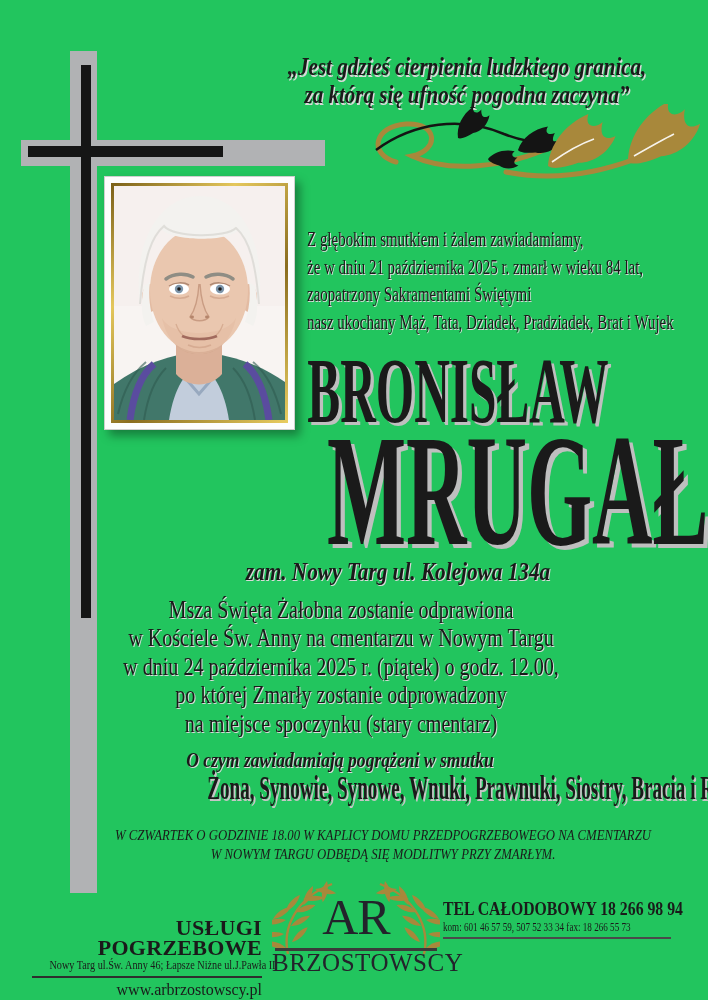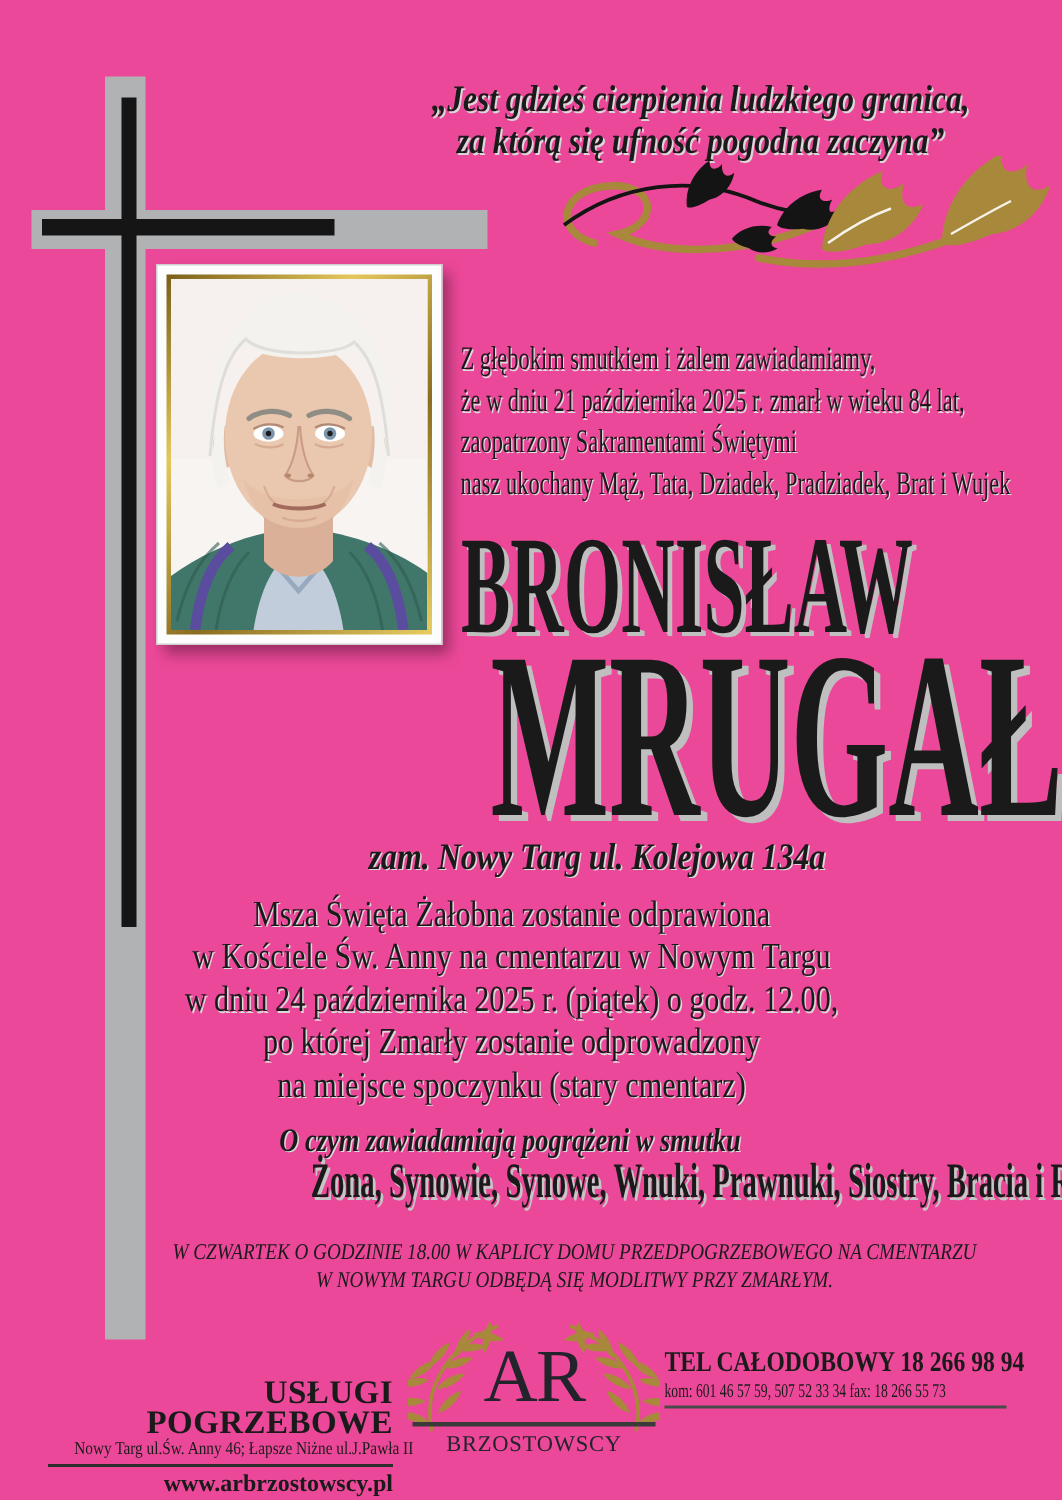--- a/index.html
+++ b/index.html
@@ -1,17 +1,17 @@
 <!DOCTYPE html>
 <html><head>
 <meta charset="utf-8">
 <style>
   html,body{margin:0;padding:0;background:#888;}
   .page{
-    position:relative;width:708px;height:1000px;background:#ec4899;
+    position:relative;width:708px;height:1000px;background:#22c55e;
     margin:0 auto;overflow:hidden;
     font-family:"Liberation Serif","DejaVu Serif",serif;color:#1a1a1a;
   }
   
   .bar{position:absolute;}
   .gray-v{left:70px;top:51px;width:27px;height:842px;background:#b1b2b4;}
   .gray-h{left:21px;top:140px;width:304px;height:26px;background:#b1b2b4;}
   .black-v{left:81px;top:65px;width:10px;height:553px;background:#151515;}
   .black-h{left:28px;top:146px;width:195px;height:11px;background:#151515;}
   
@@ -85,26 +85,26 @@
   .prayers{
     position:absolute;left:53px;top:826px;width:660px;text-align:center;
     font-style:italic;font-size:15px;line-height:19px;white-space:nowrap;
     transform:scaleX(.85);transform-origin:center top;
   }
   
   .f-left{position:absolute;left:12px;top:918px;width:250px;text-align:right;}
   .f-title{font-weight:bold;font-size:22px;line-height:20px;letter-spacing:.3px;}
   .f-addr{font-size:12px;line-height:15px;white-space:nowrap;transform:scaleX(.85);transform-origin:right top;}
   .f-rule-l{border:0;border-top:2px solid #2e2e2e;width:230px;margin:3px 0 3px auto;}
-  .f-www{font-weight:bold;font-size:16px;line-height:18px;}
+  .f-www{font-weight:normal;font-size:16px;line-height:18px;}
   .logo{position:absolute;left:272px;top:876px;width:168px;text-align:center;}
   .logo-branches{position:absolute;left:0;top:0;width:168px;height:80px;}
   .logo-ar{position:relative;font-size:50px;line-height:1;letter-spacing:-1px;color:#23232b;padding-top:16px;}
   .logo-rule{border:0;border-top:3px solid #3a3a3a;width:162px;margin:6px auto 1px auto;position:relative;}
-  .logo-name{font-size:15px;line-height:22px;letter-spacing:.5px;color:#23232b;position:relative;}
+  .logo-name{font-size:25px;line-height:22px;letter-spacing:.5px;color:#23232b;position:relative;}
   .f-right{position:absolute;left:443px;top:898px;width:265px;text-align:left;}
   .f-tel{font-weight:bold;font-size:19px;line-height:21px;white-space:nowrap;transform:scaleX(.83);transform-origin:left top;}
   .f-kom{font-size:13px;line-height:15px;white-space:nowrap;transform:scaleX(.70);transform-origin:left top;}
   .f-rule-r{border:0;border-top:2px solid #4a4a4a;width:228px;margin:3px 0 3px 0;}
   .f-mail{font-weight:bold;font-size:16.5px;line-height:19px;}
 </style>
 </head>
 <body>
 
 <div class="page">

